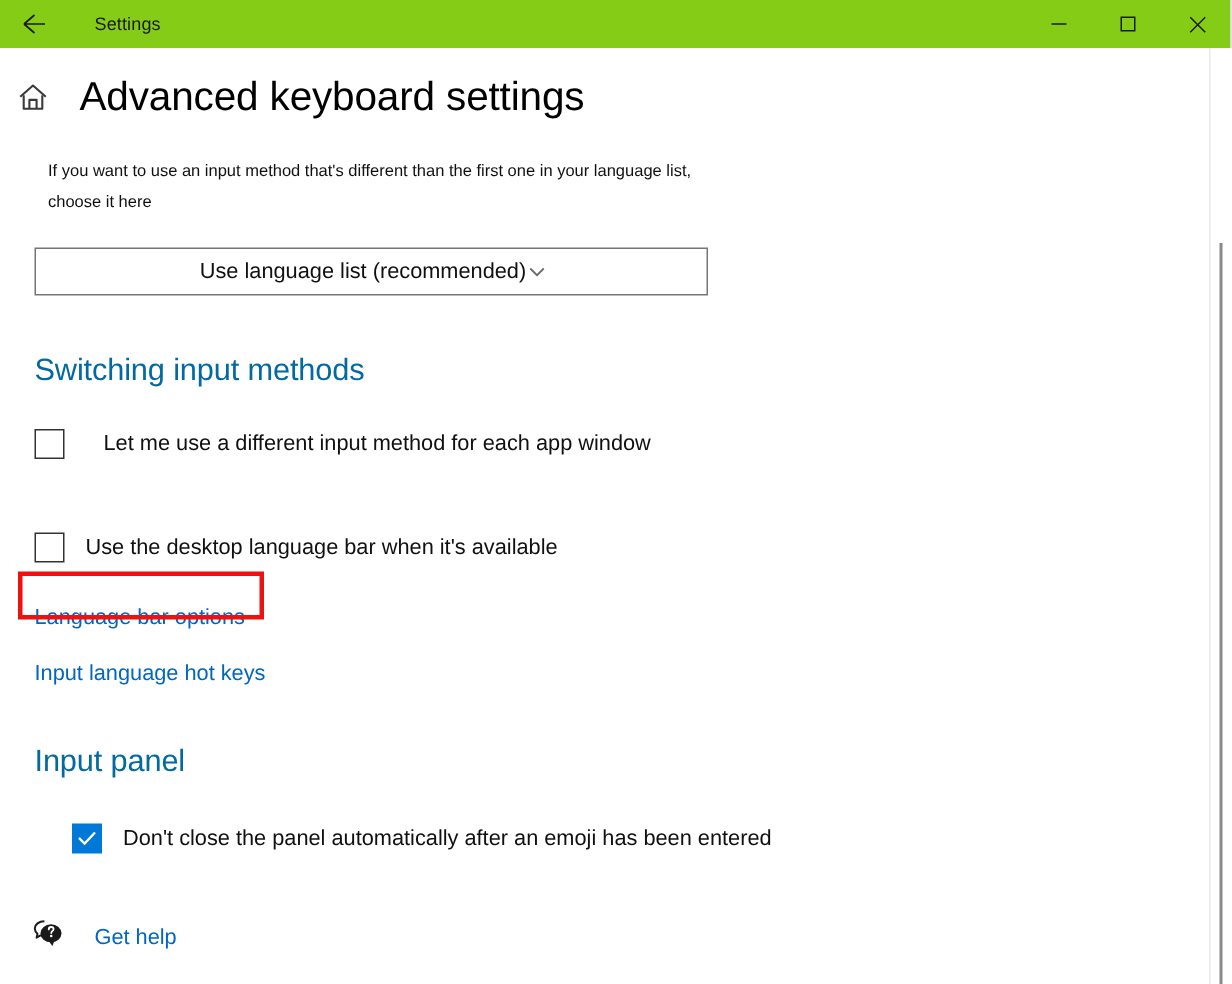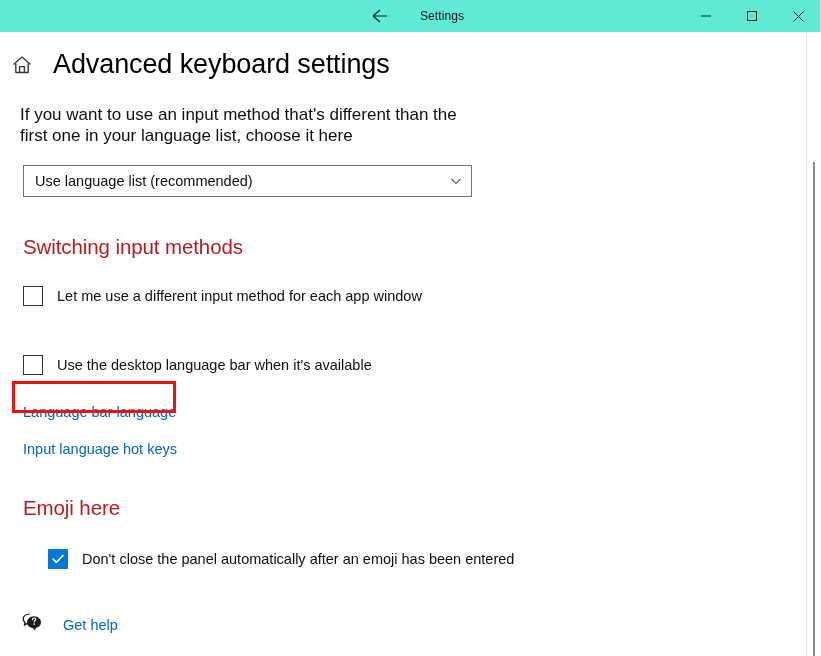--- a/index.html
+++ b/index.html
@@ -14,23 +14,22 @@
     color: #000000;
     overflow: hidden;
     position: relative;
   }
 
   
   .titlebar {
     height: 32px;
     display: flex;
     align-items: center;
-    background: #5eead4;
+    background: #84cc16;
     position: relative;
-    justify-content: center;
   }
   .back-btn {
     width: 46px;
     height: 32px;
     display: flex;
     align-items: center;
     justify-content: center;
   }
   .back-btn svg { display: block; }
   .app-title {
@@ -77,63 +76,63 @@
   .page-title {
     font-size: 27px;
     font-weight: 400;
     color: #000000;
     line-height: 1.1;
     letter-spacing: -0.1px;
   }
 
   .description {
     margin-top: 24px;
-    padding-left: 20px;
-    font-size: 17px;
+    padding-left: 32px;
+    font-size: 11px;
     line-height: 21px;
     color: #101010;
     max-width: 460px;
   }
 
   .combo-wrap {
     margin-top: 19px;
     padding-left: 23px;
   }
   .combobox {
     width: 449px;
     height: 32px;
     border: 1px solid #767676;
     background: #ffffff;
     display: flex;
     align-items: center;
-    justify-content: space-between;
+    justify-content: center;
     box-sizing: border-box;
     padding: 0 8px 0 11px;
   }
   .combobox .value {
     font-size: 14.5px;
     color: #101010;
   }
   .chev { width: 14px; height: 14px; display: block; }
 
   .section-title {
     margin-top: 38px;
     padding-left: 23px;
     font-size: 20.5px;
     font-weight: 400;
-    color: #b91c1c;
+    color: #0369a1;
     letter-spacing: -0.1px;
   }
 
   .check-row {
     display: flex;
     align-items: center;
     padding-left: 23px;
   }
-  .check-row.first { margin-top: 27px; }
+  .check-row.first { margin-top: 27px; gap: 12px; }
   .check-row.second { margin-top: 49px; }
   .check-row.emoji-row { margin-top: 29px; padding-left: 48px; }
 
   .checkbox {
     width: 20px;
     height: 20px;
     border: 1.4px solid #333333;
     box-sizing: border-box;
     background: #ffffff;
     flex: 0 0 auto;
@@ -282,28 +281,28 @@
     <span class="checkbox"></span>
     <span class="check-label">Let me use a different input method for each app window</span>
   </div>
 
   <div class="check-row second">
     <span class="checkbox"></span>
     <span class="check-label">Use the desktop language bar when it's available</span>
   </div>
 
   <div class="link-row lang-bar">
-    <a class="link" href="#">Language bar language</a>
+    <a class="link" href="#">Language bar options</a>
   </div>
 
   <div class="link-row hot-keys">
     <a class="link" href="#">Input language hot keys</a>
   </div>
 
-  <div class="section-title">Emoji here</div>
+  <div class="section-title">Input panel</div>
 
   <div class="check-row emoji-row">
     <span class="checkbox checked">
       <svg width="14" height="14" viewBox="0 0 14 14">
         <path d="M2.2 7.2 L5.4 10.4 L11.8 3.6" stroke="#ffffff" stroke-width="1.6" fill="none" stroke-linecap="square"></path>
       </svg>
     </span>
     <span class="check-label">Don't close the panel automatically after an emoji has been entered</span>
   </div>
 

